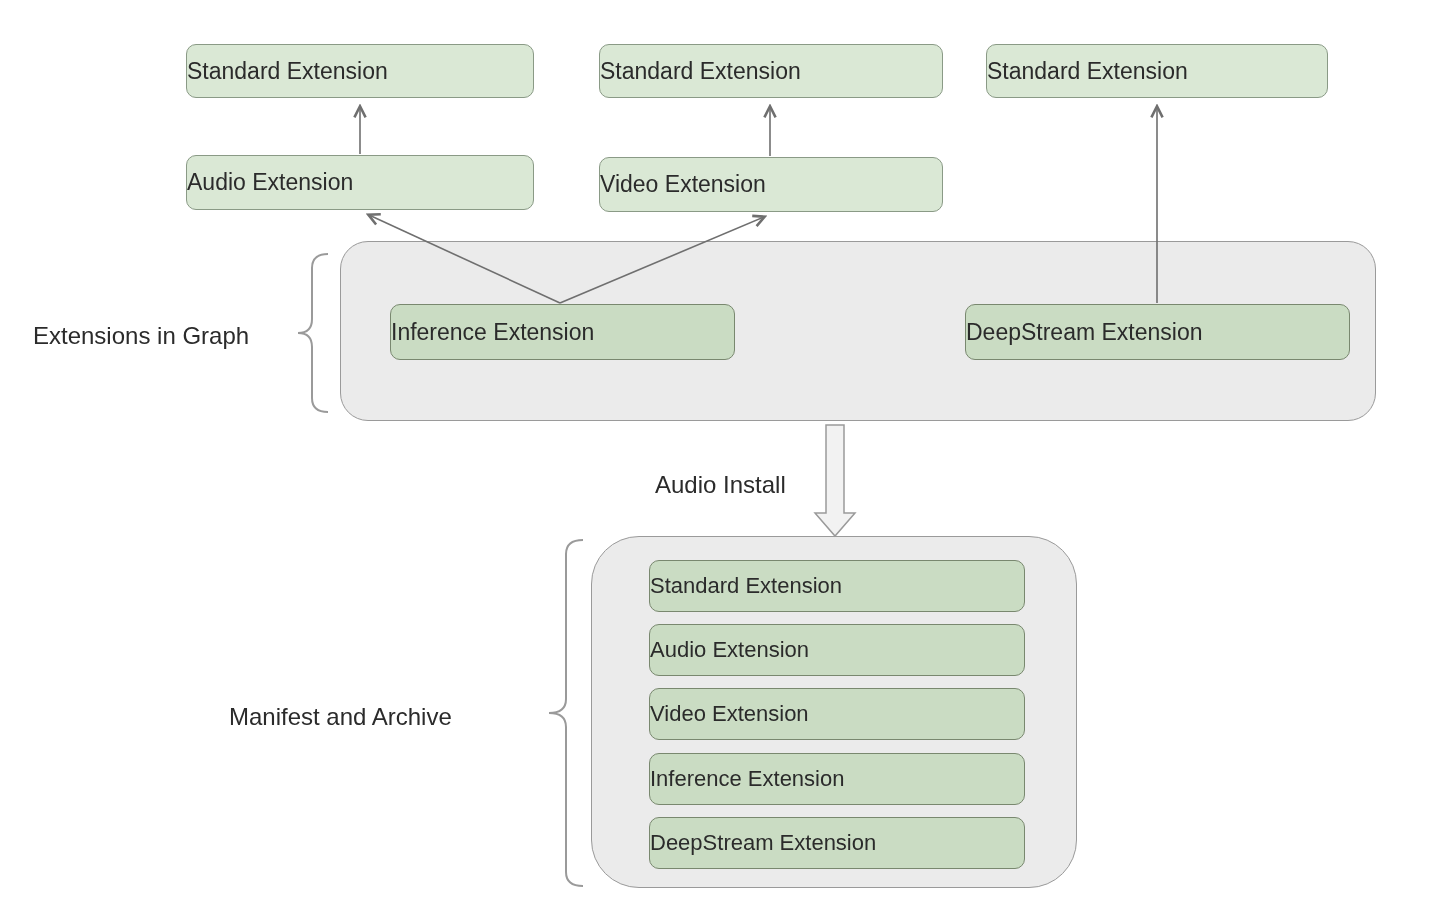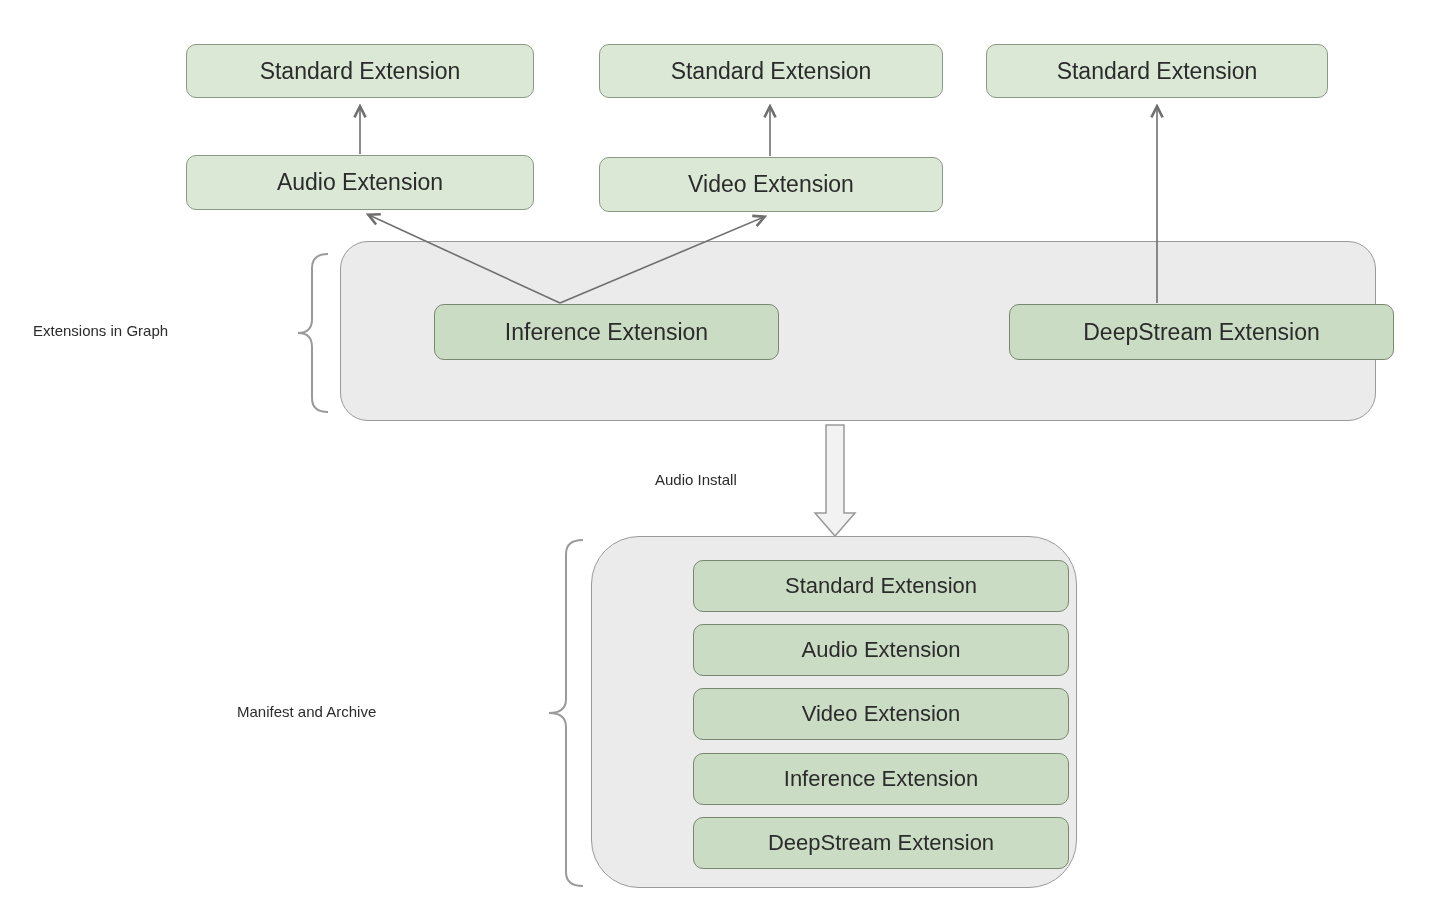--- a/index.html
+++ b/index.html
@@ -5,43 +5,42 @@
   * { margin: 0; padding: 0; box-sizing: border-box; }
   html, body { background: #ffffff; }
   body {
     width: 1430px; height: 901px;
     position: relative;
     overflow: hidden;
     font-family: "Liberation Sans", "DejaVu Sans", sans-serif;
   }
   .node {
     position: absolute;
-    display: flex; align-items: center; justify-content: center;
+    display: flex; align-items: center; justify-content: flex-start;
     border-radius: 10px;
     font-size: 23px;
     color: var(--text-color);
     white-space: nowrap;
   }
   .node.light {
     background: var(--light-green-fill);
     border: 1.5px solid var(--light-green-border);
   }
   .node.dark {
     background: var(--dark-green-fill);
     border: 1.5px solid var(--dark-green-border);
-    margin-left: 44px;
   }
   .group-container {
     position: absolute;
     background: var(--container-fill);
     border: 1.5px solid var(--container-border);
   }
   .side-label {
     position: absolute;
-    font-size: 15px;
+    font-size: 24px;
     color: var(--text-color);
     white-space: nowrap;
   }
   svg.overlay {
     position: absolute; left: 0; top: 0;
     width: 1430px; height: 901px;
     pointer-events: none;
   }
   .connector { stroke: var(--arrow-color); stroke-width: 1.6; fill: none; }
   .arrowhead-open { stroke: var(--arrow-color); stroke-width: 1.6; fill: none; }
@@ -76,21 +75,21 @@
   <span>Inference Extension</span>
 </div>
 <div class="node dark" style="left:965px; top:304px; width:385px; height:56px;">
   <span>DeepStream Extension</span>
 </div>
 
 <div class="side-label" style="left:33px; top:322px;">Extensions in Graph</div>
 
 <div class="side-label" style="left:655px; top:471px;">Audio Install</div>
 
-<div class="side-label" style="left:237px; top:703px;">Manifest and Archive</div>
+<div class="side-label" style="left:229px; top:703px;">Manifest and Archive</div>
 
 <div class="node dark" style="left:649px; top:560px; width:376px; height:52px; font-size:22px;">
   <span>Standard Extension</span>
 </div>
 <div class="node dark" style="left:649px; top:624px; width:376px; height:52px; font-size:22px;">
   <span>Audio Extension</span>
 </div>
 <div class="node dark" style="left:649px; top:688px; width:376px; height:52px; font-size:22px;">
   <span>Video Extension</span>
 </div>

